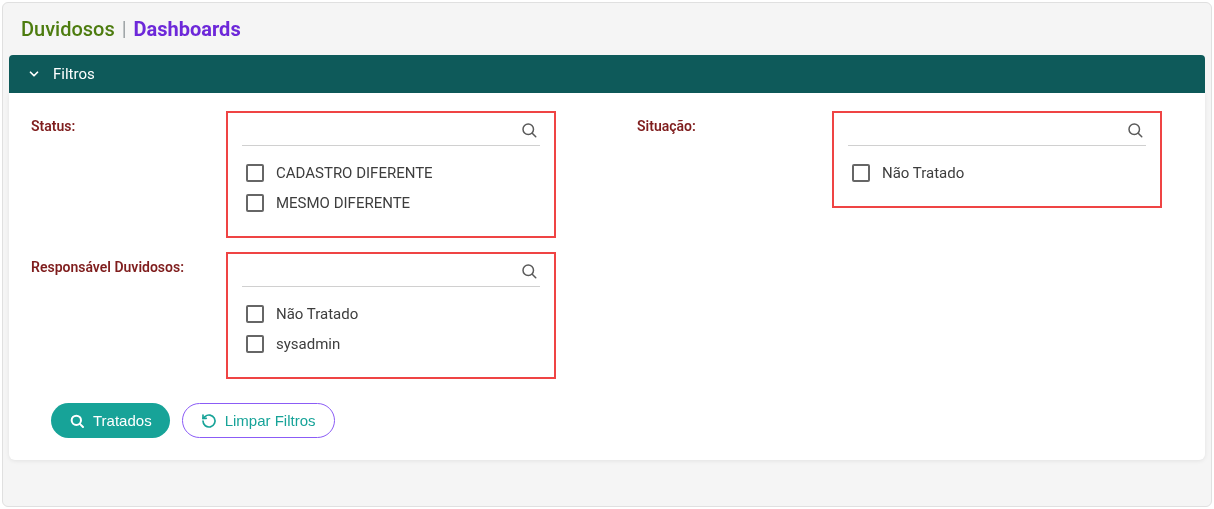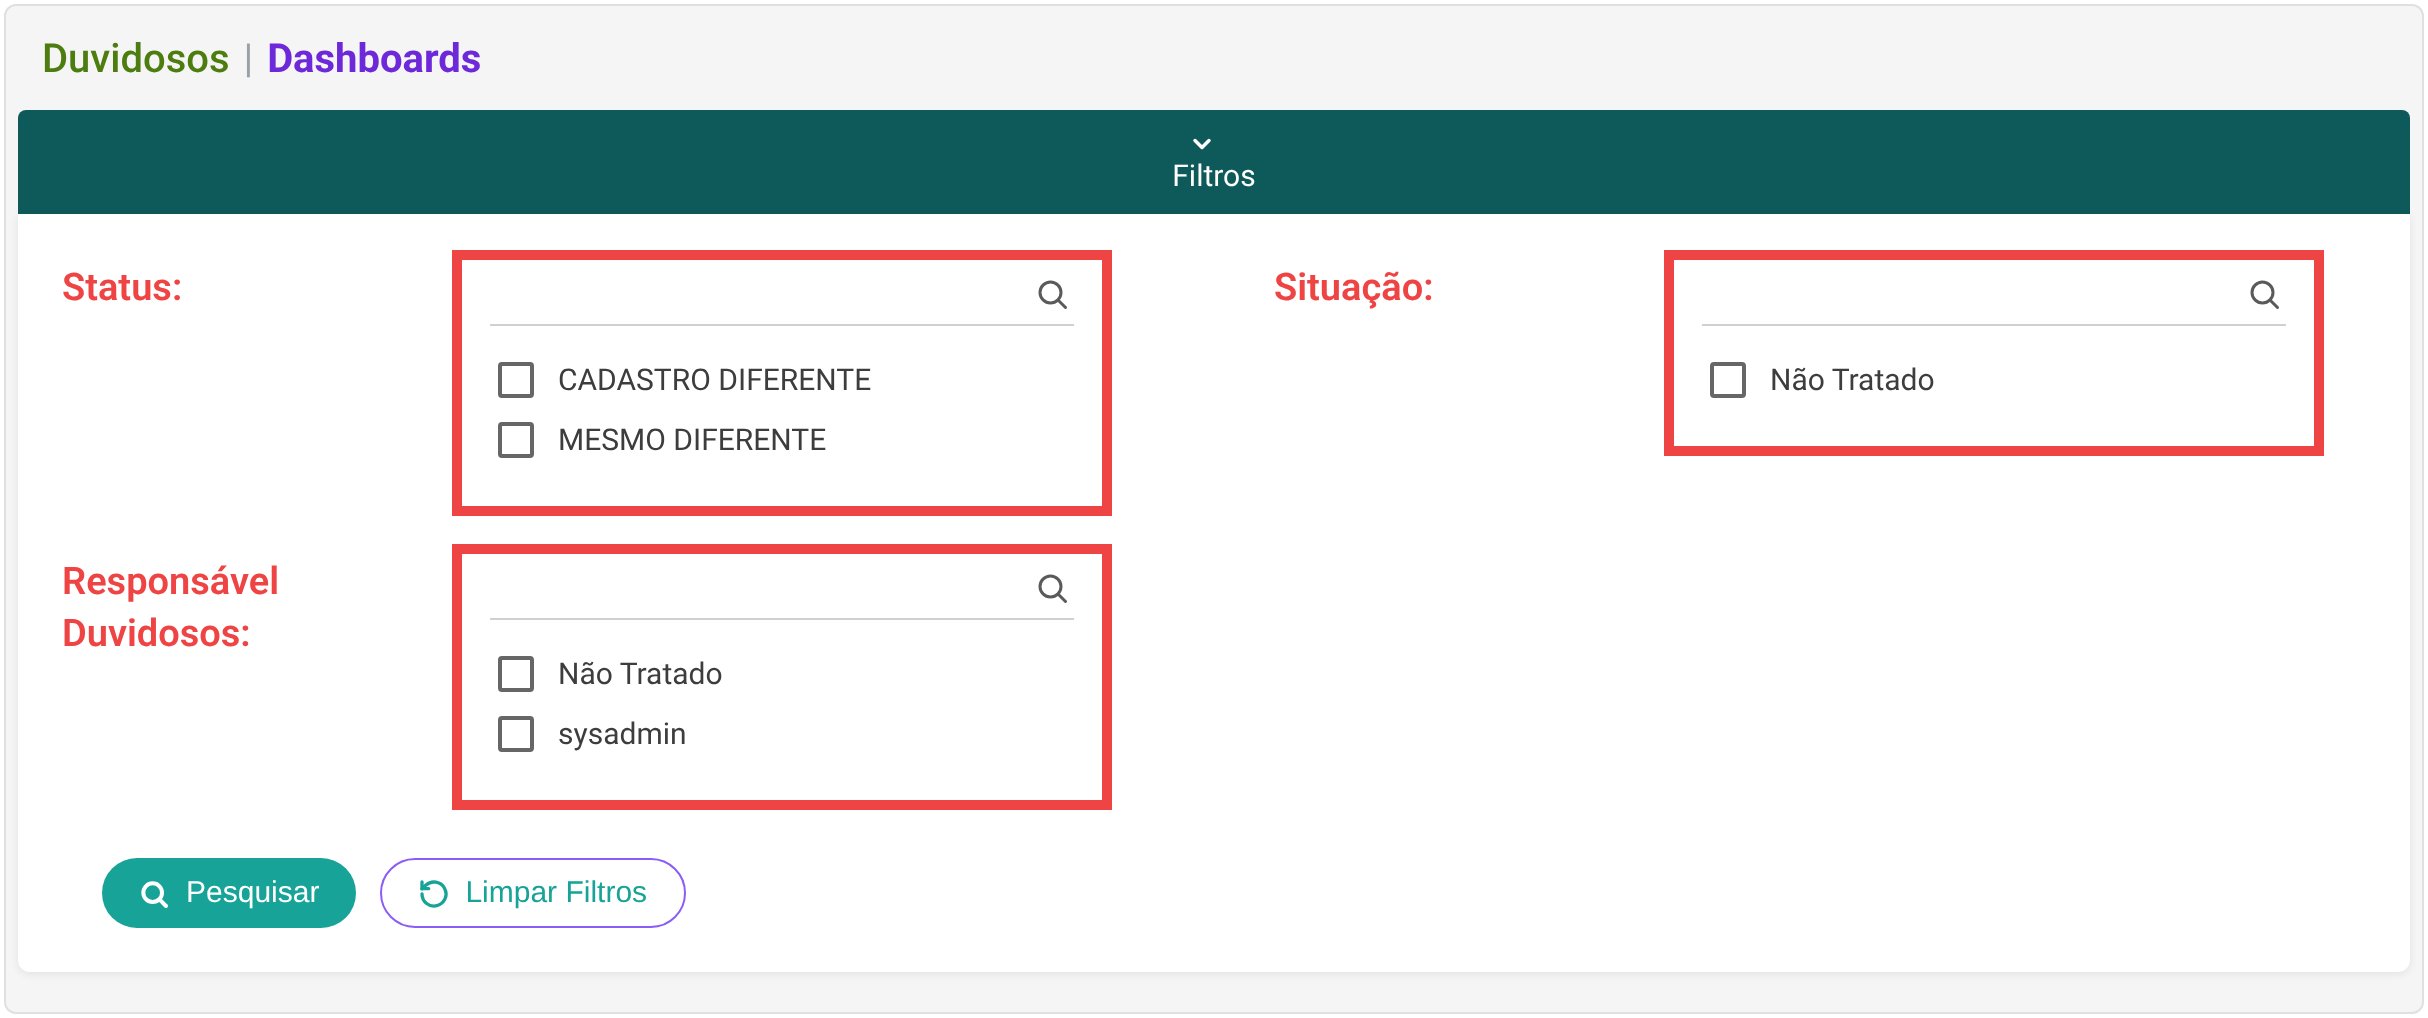--- a/index.html
+++ b/index.html
@@ -36,21 +36,20 @@
     }
     .filters-bar {
       background: #0e5a5a;
       color: #fff;
       font-size: 15px;
       padding: 10px 18px;
       display: flex;
       align-items: center;
       margin: 0 6px;
       border-radius: 4px 4px 0 0;
-      flex-direction: column;
     }
     .filters-bar .chev {
       margin-right: 12px;
       display: inline-flex;
     }
     .filters-body {
       background: #fff;
       margin: 0 6px;
       padding: 18px 22px 22px 22px;
       border-radius: 0 0 6px 6px;
@@ -62,28 +61,28 @@
       margin-bottom: 14px;
     }
     .field {
       display: flex;
       flex-direction: row;
       align-items: flex-start;
       width: 560px;
     }
     .field-label {
       width: 195px;
-      font-size: 19px;
-      color: #ef4444;
+      font-size: 14px;
+      color: #7f1d1d;
       font-weight: 600;
       padding-top: 6px;
       line-height: 1.35;
     }
     .select-box {
-      border: 5px solid #ef4444;
+      border: 2px solid #ef4444;
       width: 330px;
       background: #fff;
       padding: 4px 8px 18px 8px;
     }
     .search-line {
       display: flex;
       align-items: center;
       border-bottom: 1px solid #d0d0d0;
       padding: 4px 2px 6px 2px;
       margin: 0 6px 12px 6px;
@@ -233,21 +232,21 @@
     </div>
 
     <div class="actions">
       <button class="btn btn-primary">
         <span class="icon">
           <svg width="16" height="16" viewBox="0 0 24 24" fill="none" stroke="#fff" stroke-width="3" stroke-linecap="round">
               <circle cx="11" cy="11" r="7"></circle>
               <line x1="21" y1="21" x2="16.65" y2="16.65"></line>
             </svg>
         </span>
-        <span>Pesquisar</span>
+        <span>Tratados</span>
       </button>
       <button class="btn btn-outline">
         <span class="icon">
           <svg width="16" height="16" viewBox="0 0 24 24" fill="none" stroke="#17a398" stroke-width="2.5" stroke-linecap="round">
               <path d="M3 12a9 9 0 1 0 3-6.7L3 8"></path>
               <polyline points="3 3 3 8 8 8"></polyline>
             </svg>
         </span>
         <span>Limpar Filtros</span>
       </button>

